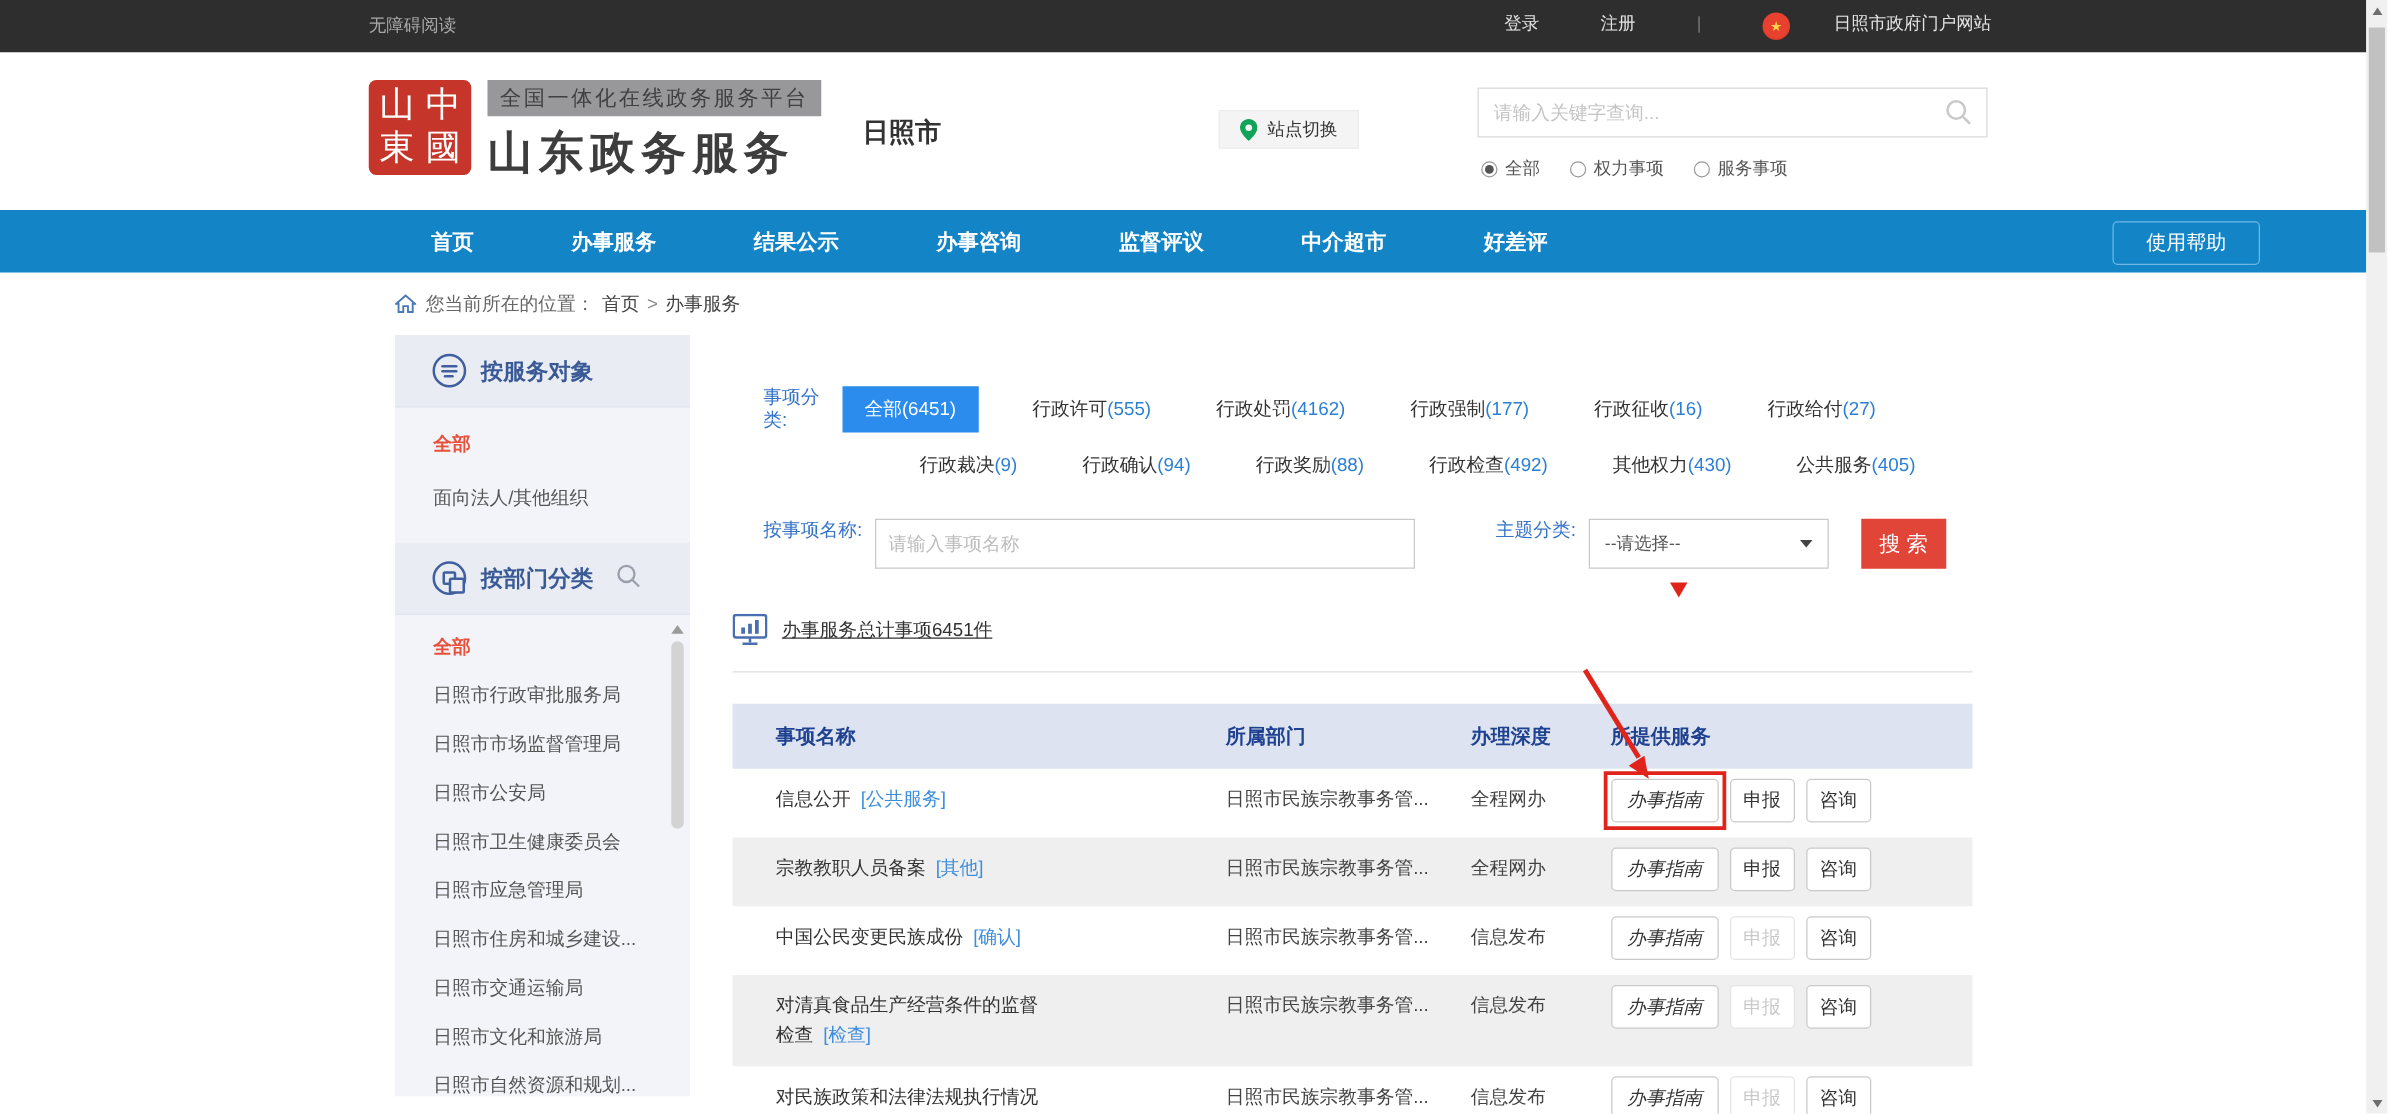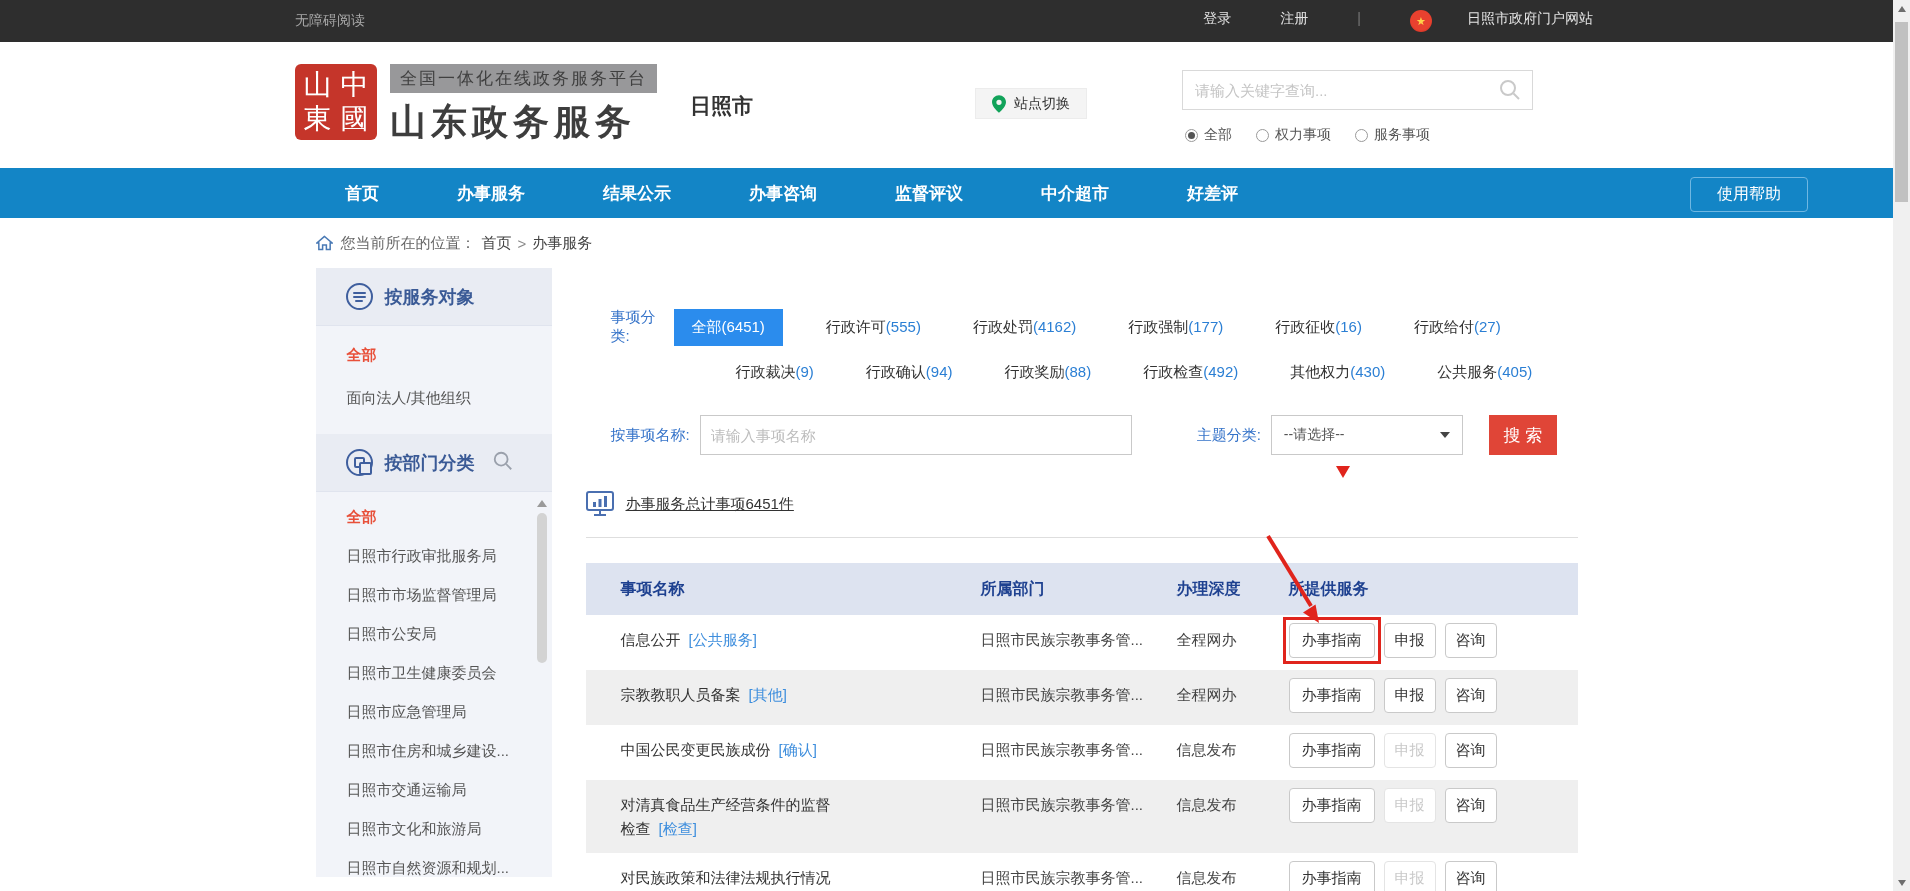--- a/index.html
+++ b/index.html
@@ -19,21 +19,21 @@
   .header { height:126px; background:#fff; position:relative; }
   .logo { position:absolute; left:295px; top:22px; display:flex; align-items:flex-start; }
   .seal { width:82px; height:76px; background:#c5352a; border-radius:6px; display:grid; grid-template-columns:1fr 1fr; grid-template-rows:1fr 1fr; padding:4px; }
   .seal span { color:#fff; font-family:"Liberation Serif","DejaVu Serif",serif; font-size:28px; line-height:34px; text-align:center; }
   .logo-text { margin-left:13px; }
   .badge { display:inline-block; background:#98989a; color:#404040; font-size:17px; letter-spacing:2px; padding:3px 10px; }
   .brand { font-size:36px; font-weight:bold; color:#3d3d3d; letter-spacing:5px; margin-top:5px; }
   .city { position:absolute; left:690px; top:50px; font-size:21px; font-weight:bold; color:#333; }
   .site-switch { position:absolute; left:975px; top:46px; height:31px; background:#f4f4f4; border:1px solid #ececec; display:flex; align-items:center; padding:0 16px; font-size:14px; color:#333; cursor:pointer; }
   .site-switch svg { margin-right:8px; }
-  .hsearch { position:absolute; left:1182px; top:28px; width:351px; height:40px; border:1px solid #d9d9d9; display:flex; align-items:center; }
+  .hsearch { position:absolute; left:1182px; top:28px; width:408px; height:40px; border:1px solid #d9d9d9; display:flex; align-items:center; }
   .hsearch input { flex:1; border:none; outline:none; font-size:15px; color:#555; padding-left:12px; background:transparent; font-family:inherit; }
   .hsearch input::placeholder { color:#c4c4c4; }
   .hsearch .mag { margin-right:10px; cursor:pointer; }
   .scopes { position:absolute; left:1185px; top:84px; display:flex; align-items:center; font-size:14px; color:#555; }
   .scope { display:flex; align-items:center; margin-right:24px; cursor:pointer; }
   .radio { width:13px; height:13px; border-radius:50%; border:1px solid #9a9a9a; margin-right:6px; position:relative; background:#fff; }
   .radio.on::after { content:''; position:absolute; inset:2px; border-radius:50%; background:#555; }
 
   
   .nav { height:50px; background:#1385c6; position:relative; }
@@ -73,21 +73,21 @@
 
   
   .cat-row { display:flex; align-items:center; margin-top:40px; }
   .cat-row.second { margin-top:8px; padding-left:137px; }
   .cat-label { color:#3573c9; font-size:15px; width:88px; flex:0 0 88px; padding-left:25px; }
   .cat-tab { padding:9px 13px; font-size:15px; color:#333; cursor:pointer; margin-right:26px; white-space:nowrap; }
   .cat-tab .cnt { color:#2b7fd4; }
   .cat-tab.active { background:#2b8ced; color:#fff; padding:9px 18px; margin-right:30px; }
   .cat-tab.active .cnt { color:#fff; }
 
-  .search-row { display:flex; align-items:center; margin-top:24px; }
+  .search-row { display:flex; margin-top:24px; }
   .f-label { color:#3573c9; font-size:15px; padding-left:25px; margin-right:10px; white-space:nowrap; }
   .name-input { width:432px; height:40px; border:1px solid #c9c9c9; font-size:15px; color:#4c1d95; padding-left:10px; outline:none; font-family:inherit; }
   .name-input::placeholder { color:#bdbdbd; }
   .topic-label { margin-left:40px; }
   .select { width:192px; height:40px; border:1px solid #c9c9c9; display:flex; align-items:center; justify-content:space-between; padding:0 12px; font-size:14px; color:#555; cursor:pointer; }
   .select .arr { width:0; height:0; border-left:5px solid transparent; border-right:5px solid transparent; border-top:6px solid #444; }
   .search-btn { margin-left:26px; width:68px; height:40px; background:#e04537; color:#fff; border:none; font-size:17px; cursor:pointer; font-family:inherit; white-space:nowrap; }
 
   .stats { display:flex; align-items:center; justify-content:flex-start; margin-top:36px; font-size:15px; color:#333;text-decoration:underline; }
   .stats svg { margin-right:12px; }
@@ -100,21 +100,21 @@
   .c2 { width:196px; flex:0 0 196px; }
   .c3 { width:112px; flex:0 0 112px; }
   .c4 { flex:1; }
   .trow { display:flex; align-items:flex-start; padding:13px 0 12px; min-height:51px; font-size:15px; }
   .trow.alt { background:#efefef; }
   .trow .c1 .nm { display:inline-block; width:220px; line-height:24px; color:#333; }
   .tag { color:#3e8edd; cursor:pointer; margin-left:8px;margin-top:28px; }
   .trow .c2, .trow .c3 { line-height:24px; color:#444; }
   .actions { display:flex; margin-top:-5px; }
   .btn { border:1px solid #c9c9c9; border-radius:4px; background:#fff; padding:7px 10px; font-size:15px; color:#333; margin-right:9px; cursor:pointer; white-space:nowrap; font-family:inherit; }
-  .btn.guide { padding:7px 12px; }
+  .btn.guide { padding:7px 12px;font-style:italic; }
   .btn.disabled { color:#c9c9c9; border-color:#e4e4e4; cursor:default; }
   .annotate-box { position:relative; }
   .annotate-box::after { content:''; position:absolute; left:-6px; right:3px; top:-6px; bottom:-6px; border:3px solid #e0241c; pointer-events:none; }
 
   
   .red-tri { position:absolute; left:1336px; top:466px; width:0; height:0; border-left:7px solid transparent; border-right:7px solid transparent; border-top:12px solid #e0241c; }
   .red-arrow { position:absolute; left:1255px; top:528px; pointer-events:none; }
 
   
   .pagebar { position:absolute; right:0; top:0; width:17px; height:891px; background:#f0f0f0; }

